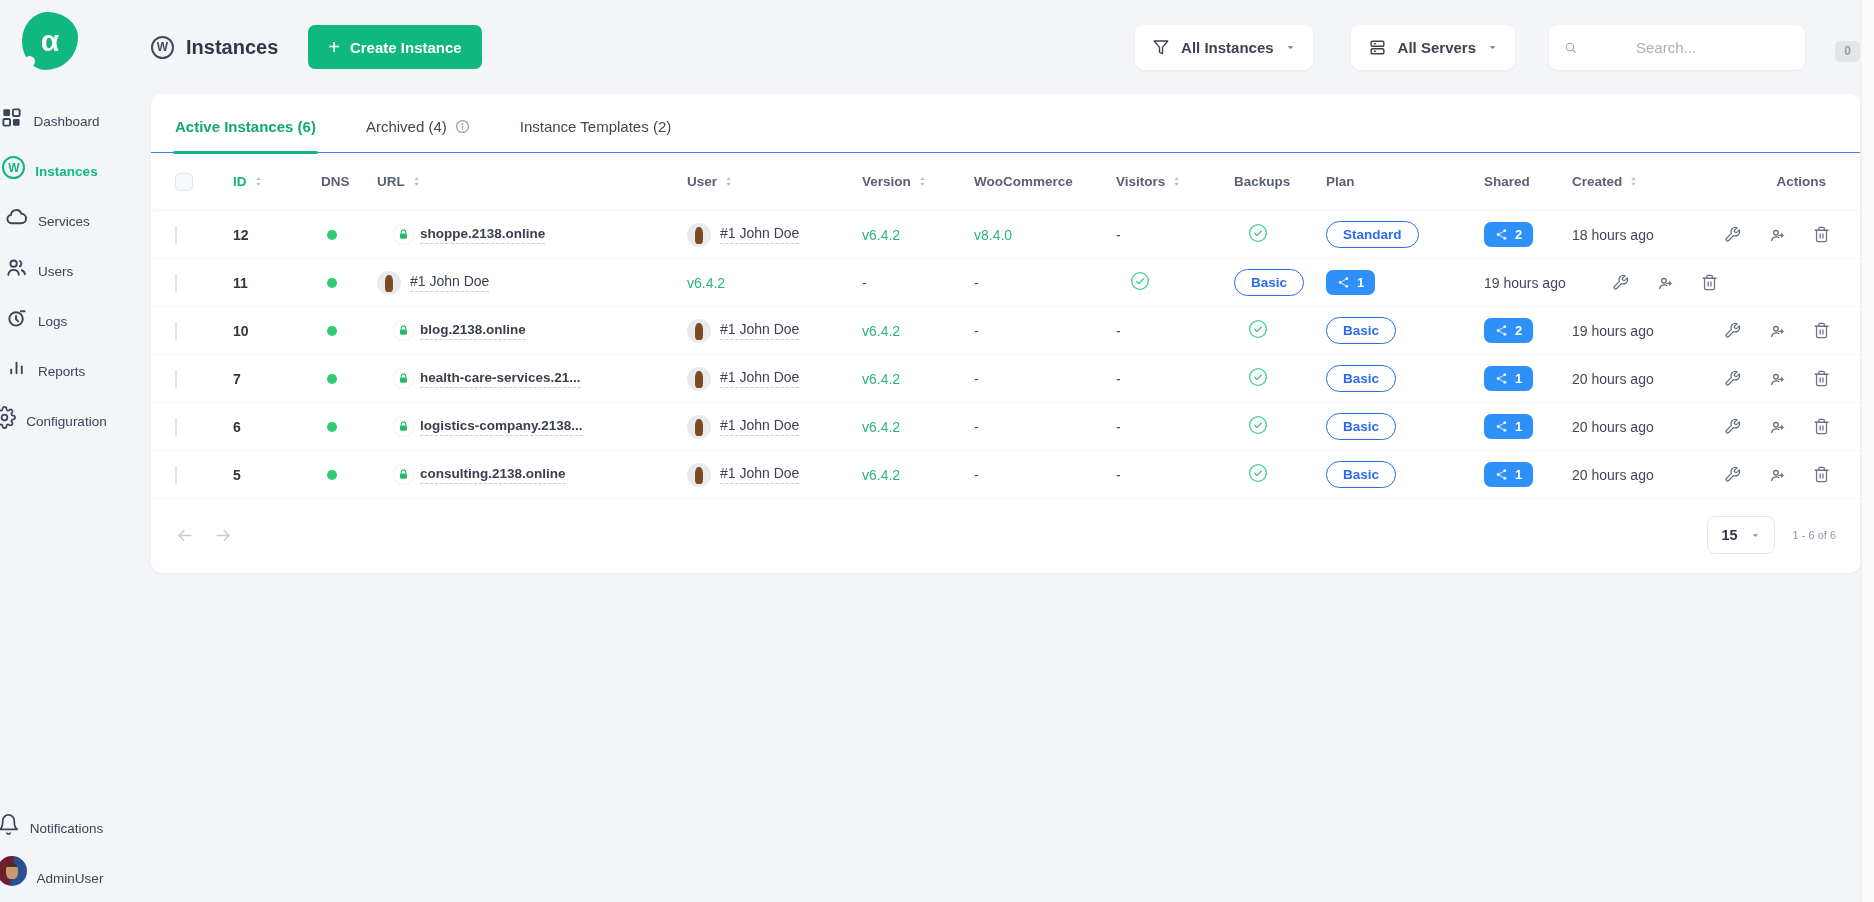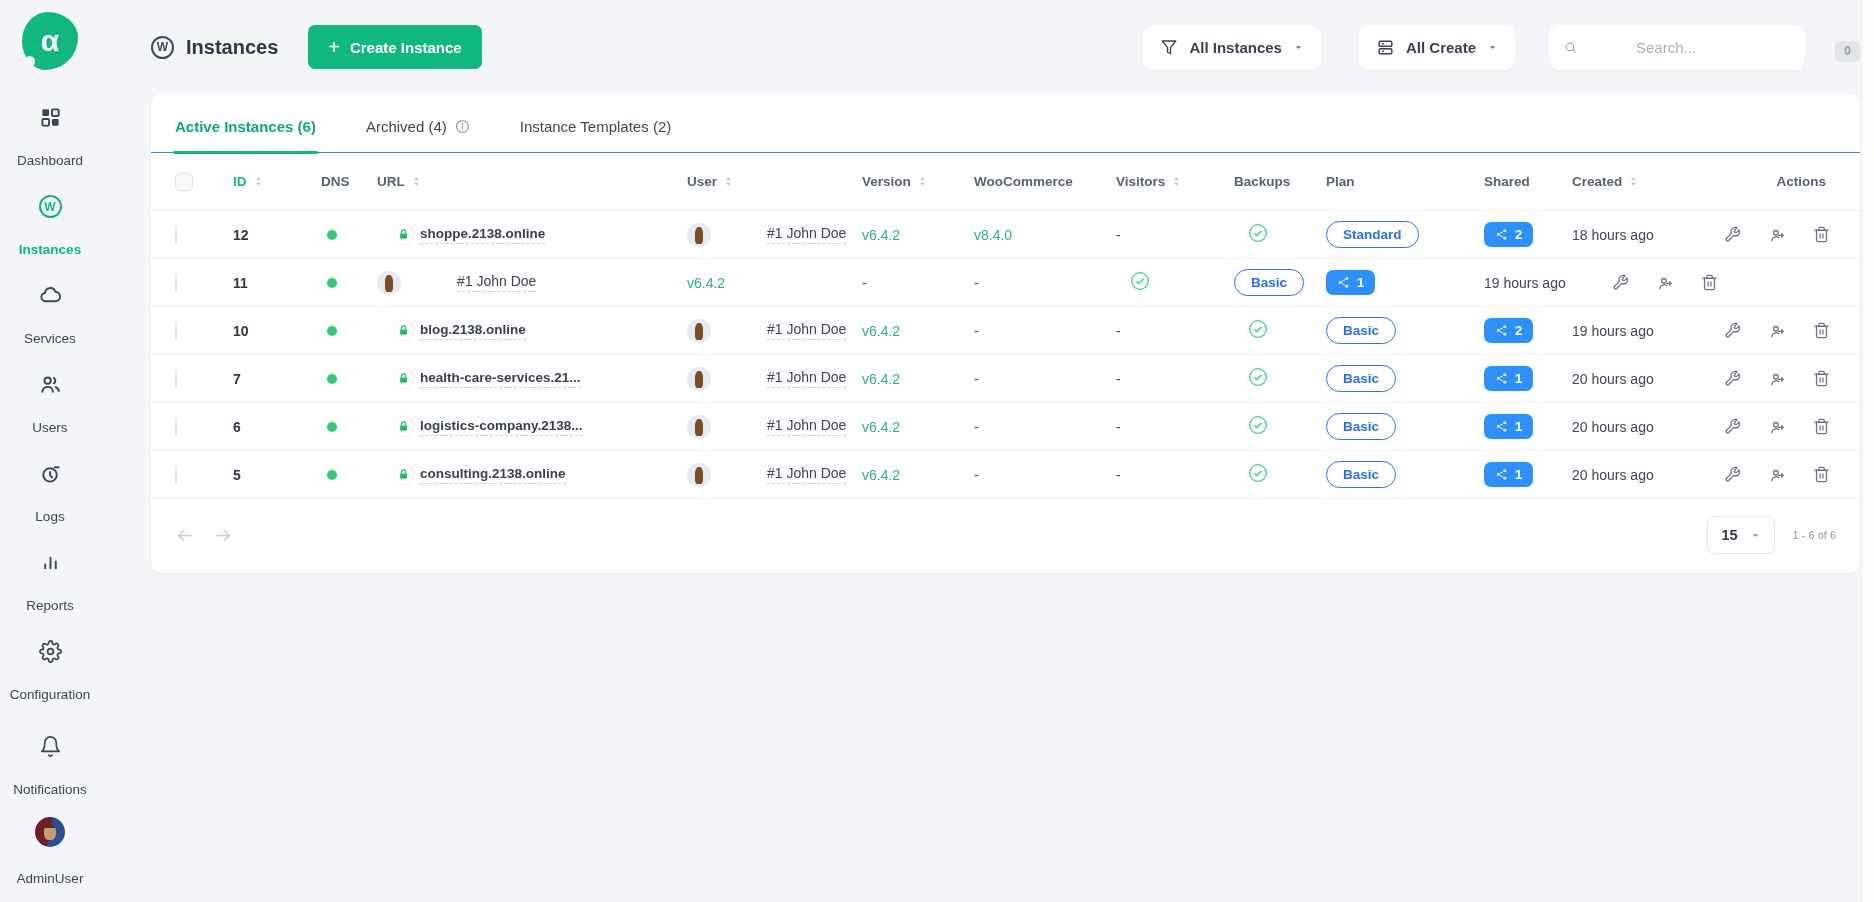--- a/index.html
+++ b/index.html
@@ -21,21 +21,21 @@
     border-radius:46% 54% 58% 42% / 50% 44% 56% 50%;
     display:flex; align-items:center; justify-content:center;
     color:#fff; font-size:30px; font-weight:bold; position:relative; cursor:pointer;
   }
   .logo::after{
     content:""; position:absolute; left:2px; bottom:3px; width:11px; height:11px;
     border-radius:50%; background:#f4f5f8;
   }
   .nav{ display:flex; flex-direction:column; gap:27px; margin-top:36px; align-items:center; }
   .nav-item{
-    display:flex; flex-direction:column; align-items:center; gap:24px;
+    display:flex; flex-direction:row; align-items:flex-end; gap:10px;
     color:#3c4458; font-size:13.5px; cursor:pointer; min-width:90px;
   }
   .nav-item svg{ width:23px; height:23px; }
   .nav-item.active{ color:#10b77f; font-weight:bold; }
   .wp-badge{
     width:23px; height:23px; border:2px solid currentColor; border-radius:50%;
     display:flex; align-items:center; justify-content:center;
     font-weight:bold; font-size:12px; line-height:1;
   }
   .sidebar-bottom{ margin-top:auto; display:flex; flex-direction:column; gap:20px; align-items:center; }
@@ -123,21 +123,21 @@
   }
   .dashed-link{ border-bottom:1px dashed #c9cdd6; padding-bottom:2px; color:#39414f; font-weight:bold; font-size:13.5px; }
   .user-cell{ display:flex; align-items:center; gap:9px; cursor:pointer; }
   .user-avatar{
     width:24px; height:24px; border-radius:50%; background:#e9eaee; position:relative; overflow:hidden; flex:none;
   }
   .user-avatar::after{
     content:""; position:absolute; left:8px; top:4px; width:8px; height:17px;
     background:#7a4c26; border-radius:40% 40% 30% 30%;
   }
-  .user-name{ border-bottom:1px dashed #c9cdd6; padding-bottom:2px; color:#3a4254; font-weight:normal;margin-left:47px; }
+  .user-name{ border-bottom:1px dashed #c9cdd6; padding-bottom:2px; color:#3a4254; font-weight:normal; }
   .green-text{ color:#29b282; }
   .dash{ color:#3f4757; }
   .plan-pill{
     display:inline-flex; align-items:center; justify-content:center;
     border:1.6px solid #2d6bf0; color:#2d6bf0; border-radius:999px;
     padding:5px 16px; font-size:13.5px; font-weight:bold; cursor:default;
   }
   .shared-badge{
     display:inline-flex; align-items:center; gap:7px; background:#2e90fa; color:#fff;
     border-radius:7px; padding:5px 11px; font-size:13px; font-weight:bold; cursor:pointer;
@@ -260,21 +260,21 @@
               <path d="M6 9l6 6 6-6z" fill="#6b7488"></path>
             </svg>
         </div>
         <div class="filter-btn">
           <svg viewBox="0 0 24 24" width="19" height="19" fill="none" stroke="#3a4254" stroke-width="1.8">
               <rect x="4" y="4" width="16" height="6.5" rx="1.5"></rect>
               <rect x="4" y="13.5" width="16" height="6.5" rx="1.5"></rect>
               <line x1="7.5" y1="7.2" x2="10" y2="7.2"></line>
               <line x1="7.5" y1="16.8" x2="10" y2="16.8"></line>
             </svg>
-          <span>All Create</span>
+          <span>All Servers</span>
           <svg viewBox="0 0 24 24" width="11" height="11">
               <path d="M6 9l6 6 6-6z" fill="#6b7488"></path>
             </svg>
         </div>
         <div class="search-box">
           <svg viewBox="0 0 24 24" width="19" height="19" fill="none" stroke="#9aa1b2" stroke-width="2" stroke-linecap="round">
               <circle cx="11" cy="11" r="7"></circle>
               <line x1="16.5" y1="16.5" x2="21" y2="21"></line>
             </svg>
           <input type="text" placeholder="Search..." style="">

